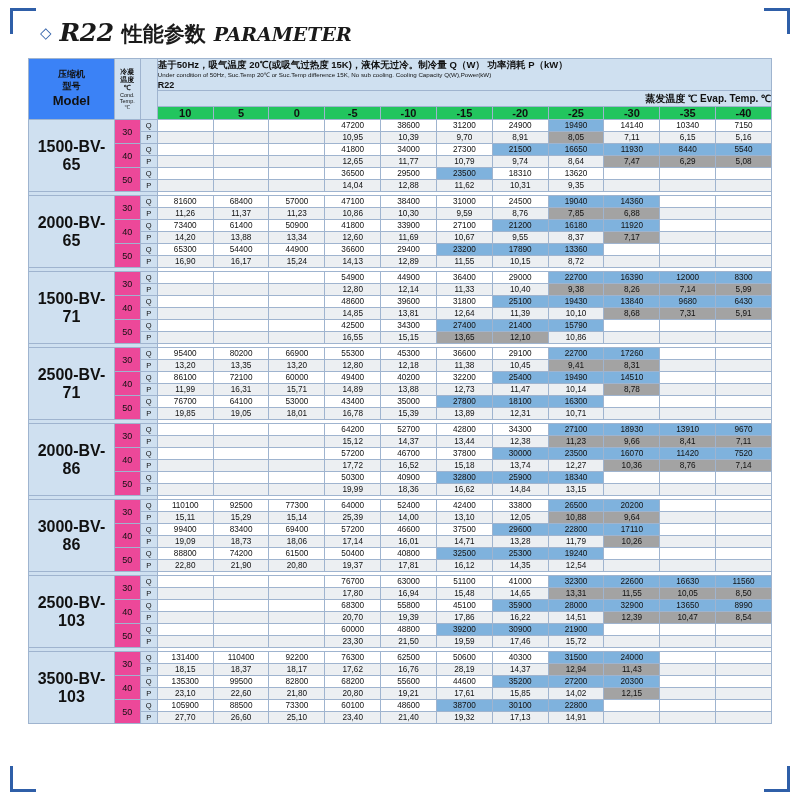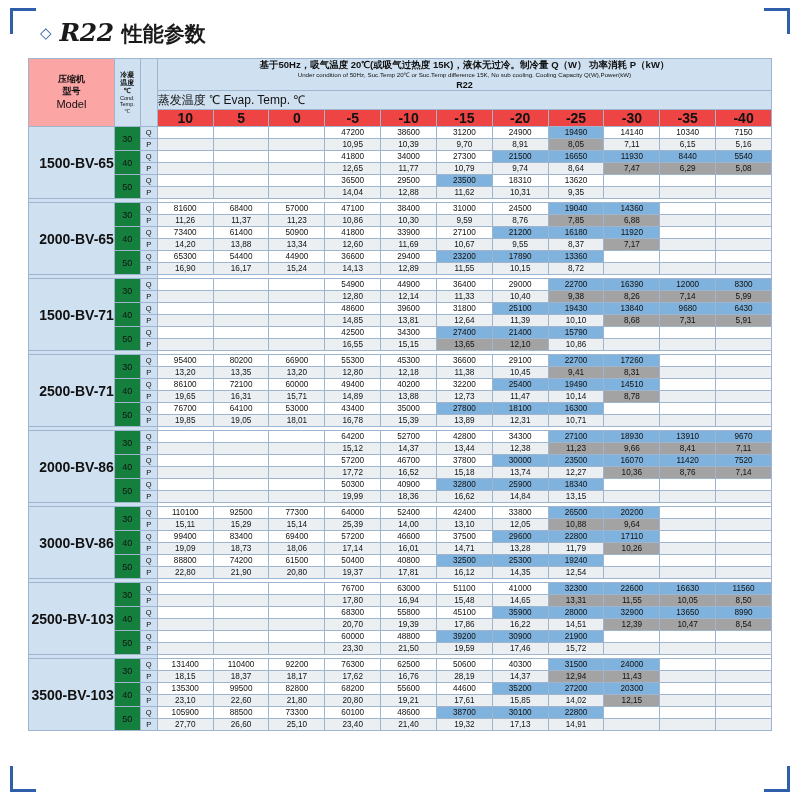--- a/index.html
+++ b/index.html
@@ -71,21 +71,21 @@
     color: #111;
   }
   table.main td, table.main th {
     border: 1px solid #9fb4cf;
     padding: 0;
     vertical-align: middle;
   }
   
   .hdr-model {
     width: 80px;
-    background: #fca5a5;
+    background: #3b82f6;
     text-align: center;
     font-size: 9px;
     font-weight: bold;
     line-height: 1.35;
     padding: 2px 0;
   }
   .hdr-cond {
     width: 24px;
     background: #cfe0f0;
     text-align: center;
@@ -93,54 +93,54 @@
     line-height: 1.15;
     font-weight: bold;
     padding: 1px 0;
   }
   .hdr-qp {
     width: 16px;
     background: #cfe0f0;
   }
   .hdr-cap {
     background: #cfe0f0;
-    text-align: center;
+    text-align: left;
     padding: 2px 4px;
     margin-left: 8px;
   }
   .cap-line1 { font-size: 9.5px; font-weight: bold; line-height: 1.3; }
   .cap-line2 { font-size: 6.2px; line-height: 1.25; }
   .cap-r22 { font-size: 9px; font-weight: bold; margin-top: 1px; }
   .hdr-evap {
     background: #cfe0f0;
-    text-align: left;
-    font-size: 12px;
-    font-weight: normal;
+    text-align: right;
+    font-size: 10px;
+    font-weight: bold;
     padding: 1px 0;
   }
   .hdr-temp {
-    background: #ef4444;
+    background: #22c55e;
     text-align: center;
-    font-size: 14px;
+    font-size: 11px;
     font-weight: bold;
     padding: 2px 0;
     width: 52px;
   }
 
   
   td.model {
-    text-align: right;
-    font-size: 14px;
+    text-align: center;
+    font-size: 16px;
     font-weight: bold;
     background: #cfe0f0;
   }
   td.cond {
     text-align: center;
     font-size: 9px;
-    background: #15803d;
+    background: #ec4899;
     font-weight: normal;
     margin-top: 14px;
   }
   td.qp {
     text-align: center;
     font-size: 7.5px;
     background: #cfe0f0;
     line-height: 1;
     height: 11px;
   }
@@ -177,29 +177,30 @@
   <div class="corner tr-h"></div>
   <div class="corner bl-v"></div>
   <div class="corner bl-h"></div>
   <div class="corner br-v"></div>
   <div class="corner br-h"></div>
 
   <div class="title-row">
     <span class="diamond-icon">◇</span>
     <span class="title-r22">R22</span>
     <span class="title-cn">性能参数</span>
+    <span class="title-en">PARAMETER</span>
   </div>
 
   <table class="main" id="param-table">
     <thead>
         <tr>
           <td class="hdr-model" rowspan="3">
             <div>压缩机</div>
             <div>型号</div>
-            <div style="font-size:11px;font-weight:normal">Model</div>
+            <div style="font-size:13px;font-weight:bold">Model</div>
           </td>
           <td class="hdr-cond" rowspan="3">
             <div>冷凝</div>
             <div>温度</div>
             <div>℃</div>
             <div style="font-size:5.5px;font-weight:normal">Cond.</div>
             <div style="font-size:5.5px;font-weight:normal">Temp.</div>
             <div style="font-size:5.5px;font-weight:normal">℃</div>
           </td>
           <td class="hdr-qp" rowspan="3"></td>
@@ -543,21 +544,21 @@
           <td class="val">40200</td>
           <td class="val">32200</td>
           <td class="val hl">25400</td>
           <td class="val hl">19490</td>
           <td class="val hl">14510</td>
           <td class="val empty"></td>
           <td class="val empty"></td>
         </tr>
         <tr>
           <td class="qp">P</td>
-          <td class="val alt">19,65</td>
+          <td class="val alt">11,99</td>
           <td class="val alt">16,31</td>
           <td class="val alt">15,71</td>
           <td class="val alt">14,89</td>
           <td class="val alt">13,88</td>
           <td class="val alt">12,73</td>
           <td class="val alt">11,47</td>
           <td class="val alt">10,14</td>
           <td class="val alt hl2">8,78</td>
           <td class="val alt empty"></td>
           <td class="val alt empty"></td>

